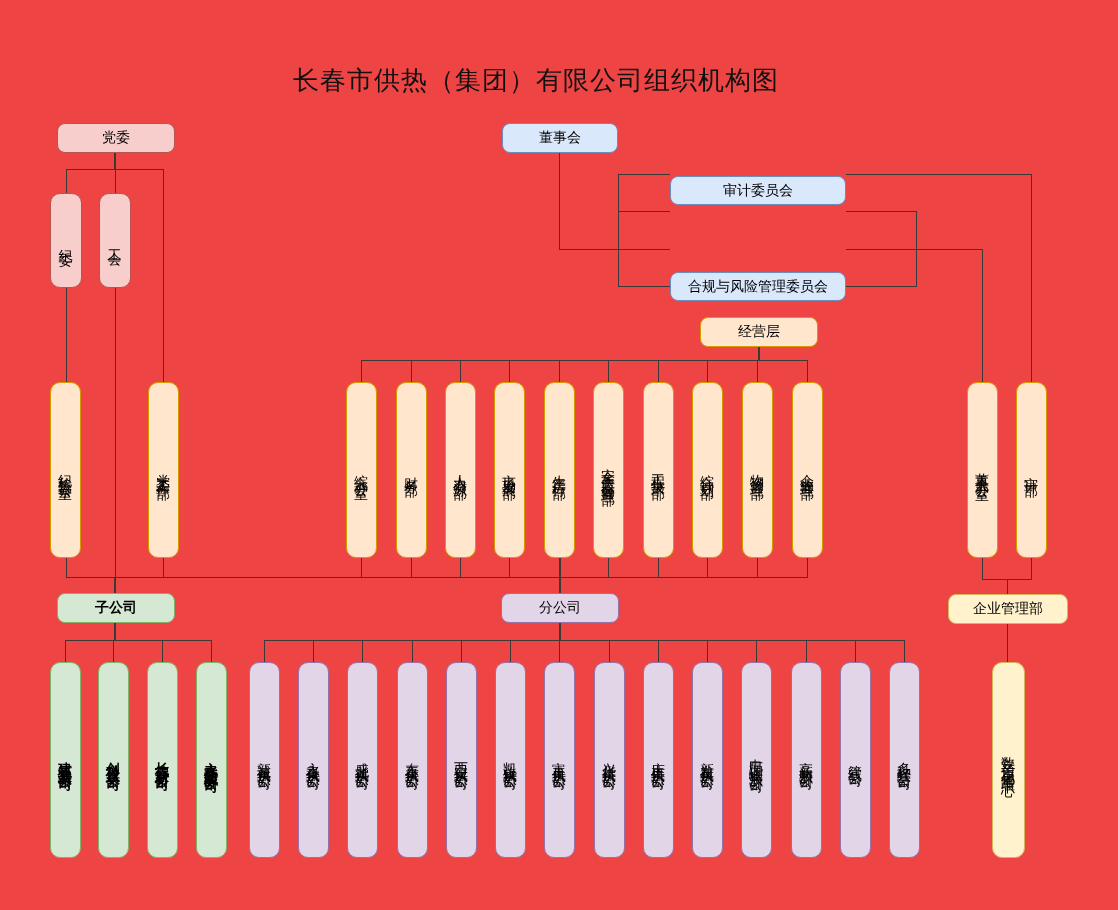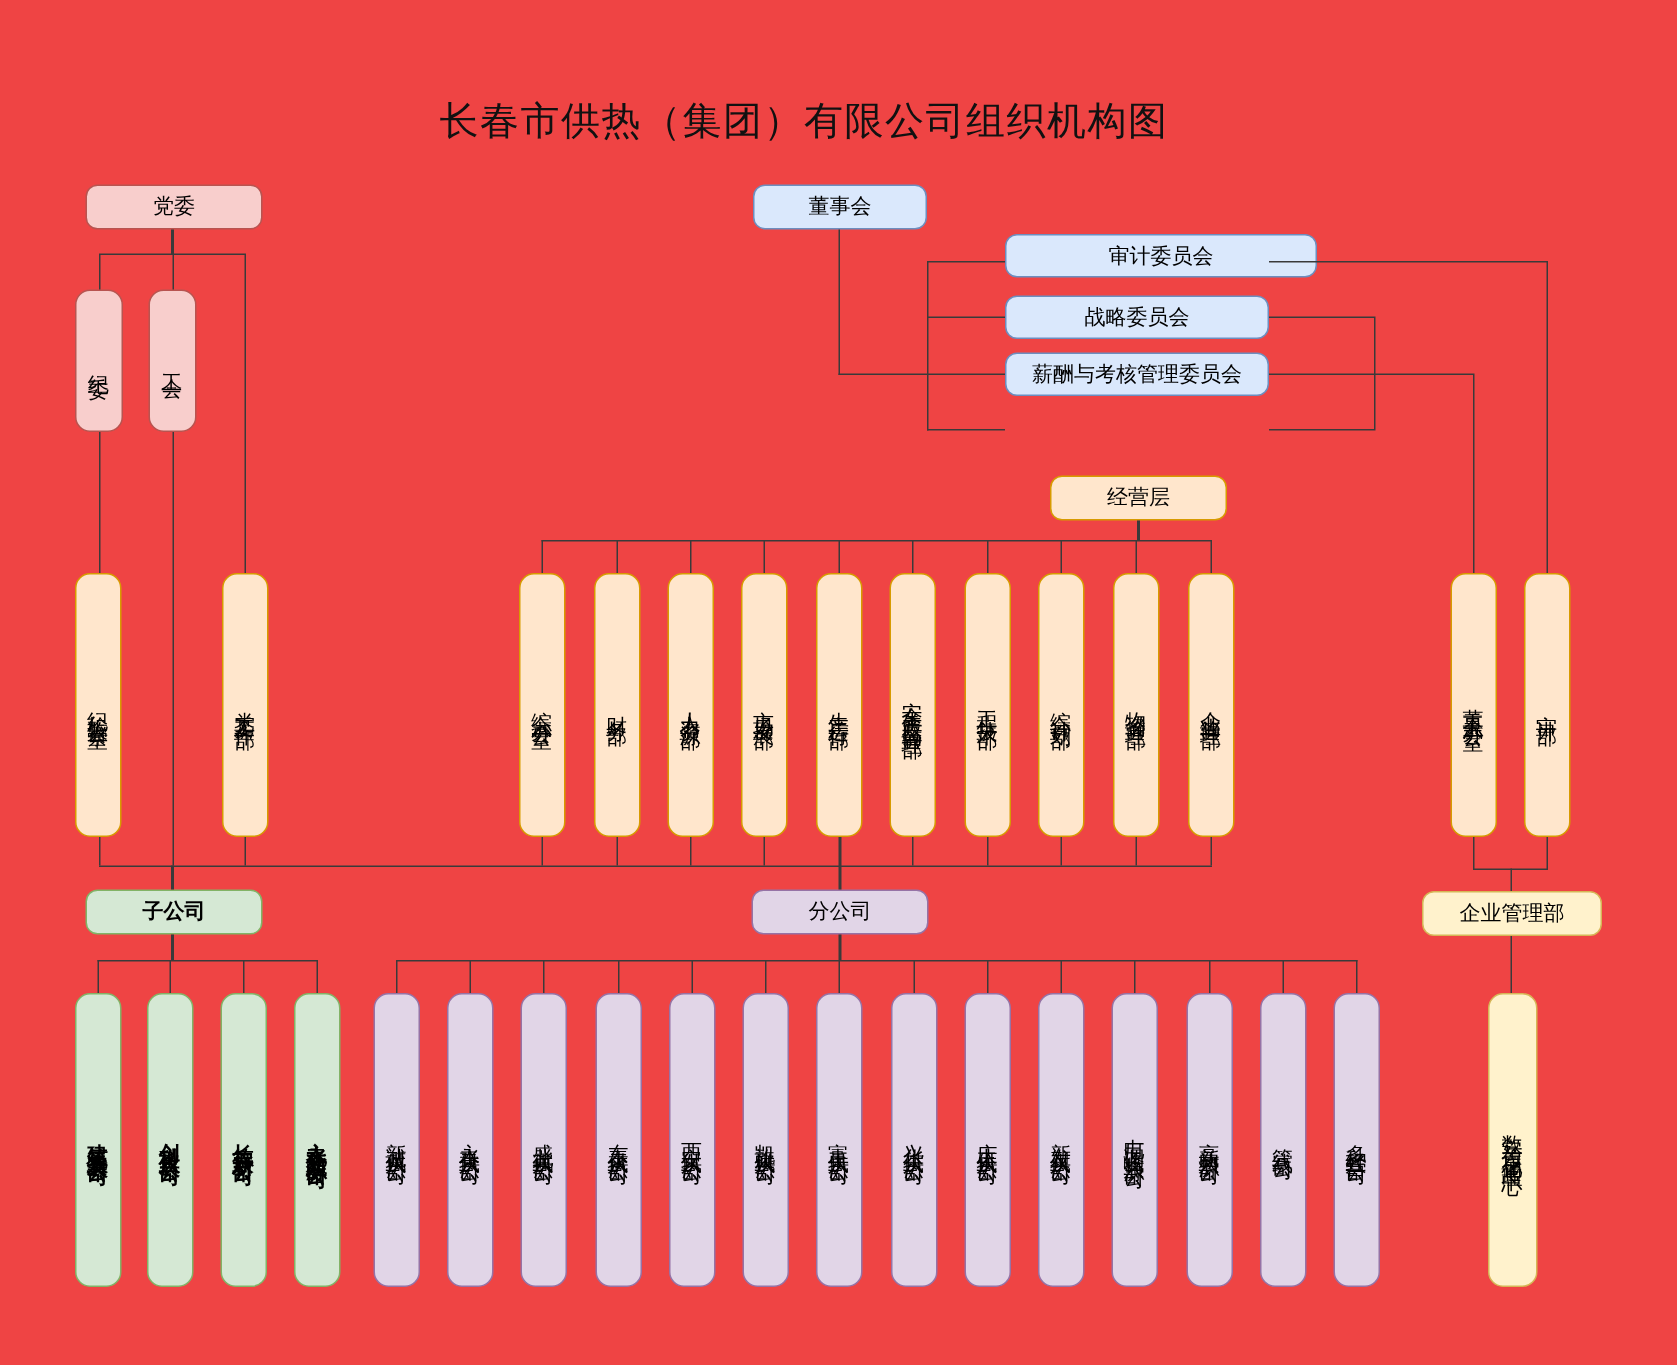--- a/index.html
+++ b/index.html
@@ -44,23 +44,22 @@
   <div class="hbox purple" style="left:501px;top:593px;width:118px;height:30px;text-align:right;">分公司</div>
   <div class="hbox yellow" style="left:948px;top:594px;width:120px;height:30px;">企业管理部</div>
 
   <div class="vbox pink" style="left:50px;top:193px;width:32px;height:95px;">纪委</div>
   <div class="vbox pink" style="left:99px;top:193px;width:32px;height:95px;">工会</div>
   <div class="vbox orange" style="left:50px;top:382px;width:31px;height:176px;">纪检监察室</div>
   <div class="vbox orange" style="left:148px;top:382px;width:31px;height:176px;">党委工作部</div>
   <div class="vbox orange" style="left:967px;top:382px;width:31px;height:176px;">董事会办公室</div>
   <div class="vbox orange" style="left:1016px;top:382px;width:31px;height:176px;">审计部</div>
   <div class="vbox yellow" style="left:992px;top:662px;width:33px;height:196px;">数字与信息化管理中心</div>
-<div class="hbox blue" style="left: 670px; top: 156px; width: 208px; height: 29px;">审计委员会</div>
-    <div class="hbox blue" style="left: 670px; top: 197px; width: 176px; height: 29px;">战略委员会</div>
-    <div class="hbox blue" style="left: 670px; top: 235px; width: 176px; height: 29px;">薪酬与考核管理委员会</div>
+<div class="hbox blue" style="left: 670px; top: 176px; width: 176px; height: 29px;">审计委员会</div>
+    <div class="hbox blue" style="left: 670px; top: 272px; width: 176px; height: 29px;">合规与风险管理委员会</div>
     <div class="vbox orange" style="left: 346px; top: 382px; width: 31px; height: 176px;">综合办公室</div>
     <div class="vbox orange" style="left: 396px; top: 382px; width: 31px; height: 176px;">财务部</div>
     <div class="vbox orange" style="left: 445px; top: 382px; width: 31px; height: 176px;">人力资源部</div>
     <div class="vbox orange" style="left: 494px; top: 382px; width: 31px; height: 176px;">市场发展部</div>
     <div class="vbox orange" style="left: 544px; top: 382px; width: 31px; height: 176px;">生产运行部</div>
     <div class="vbox orange" style="left: 593px; top: 382px; width: 31px; height: 176px;">安全生产监督管理部</div>
     <div class="vbox orange" style="left: 643px; top: 382px; width: 31px; height: 176px;">工程技术部</div>
     <div class="vbox orange" style="left: 692px; top: 382px; width: 31px; height: 176px;">综合计划部</div>
     <div class="vbox orange" style="left: 742px; top: 382px; width: 31px; height: 176px;">物资管理部</div>
     <div class="vbox orange" style="left: 792px; top: 382px; width: 31px; height: 176px;">企业管理部</div>

